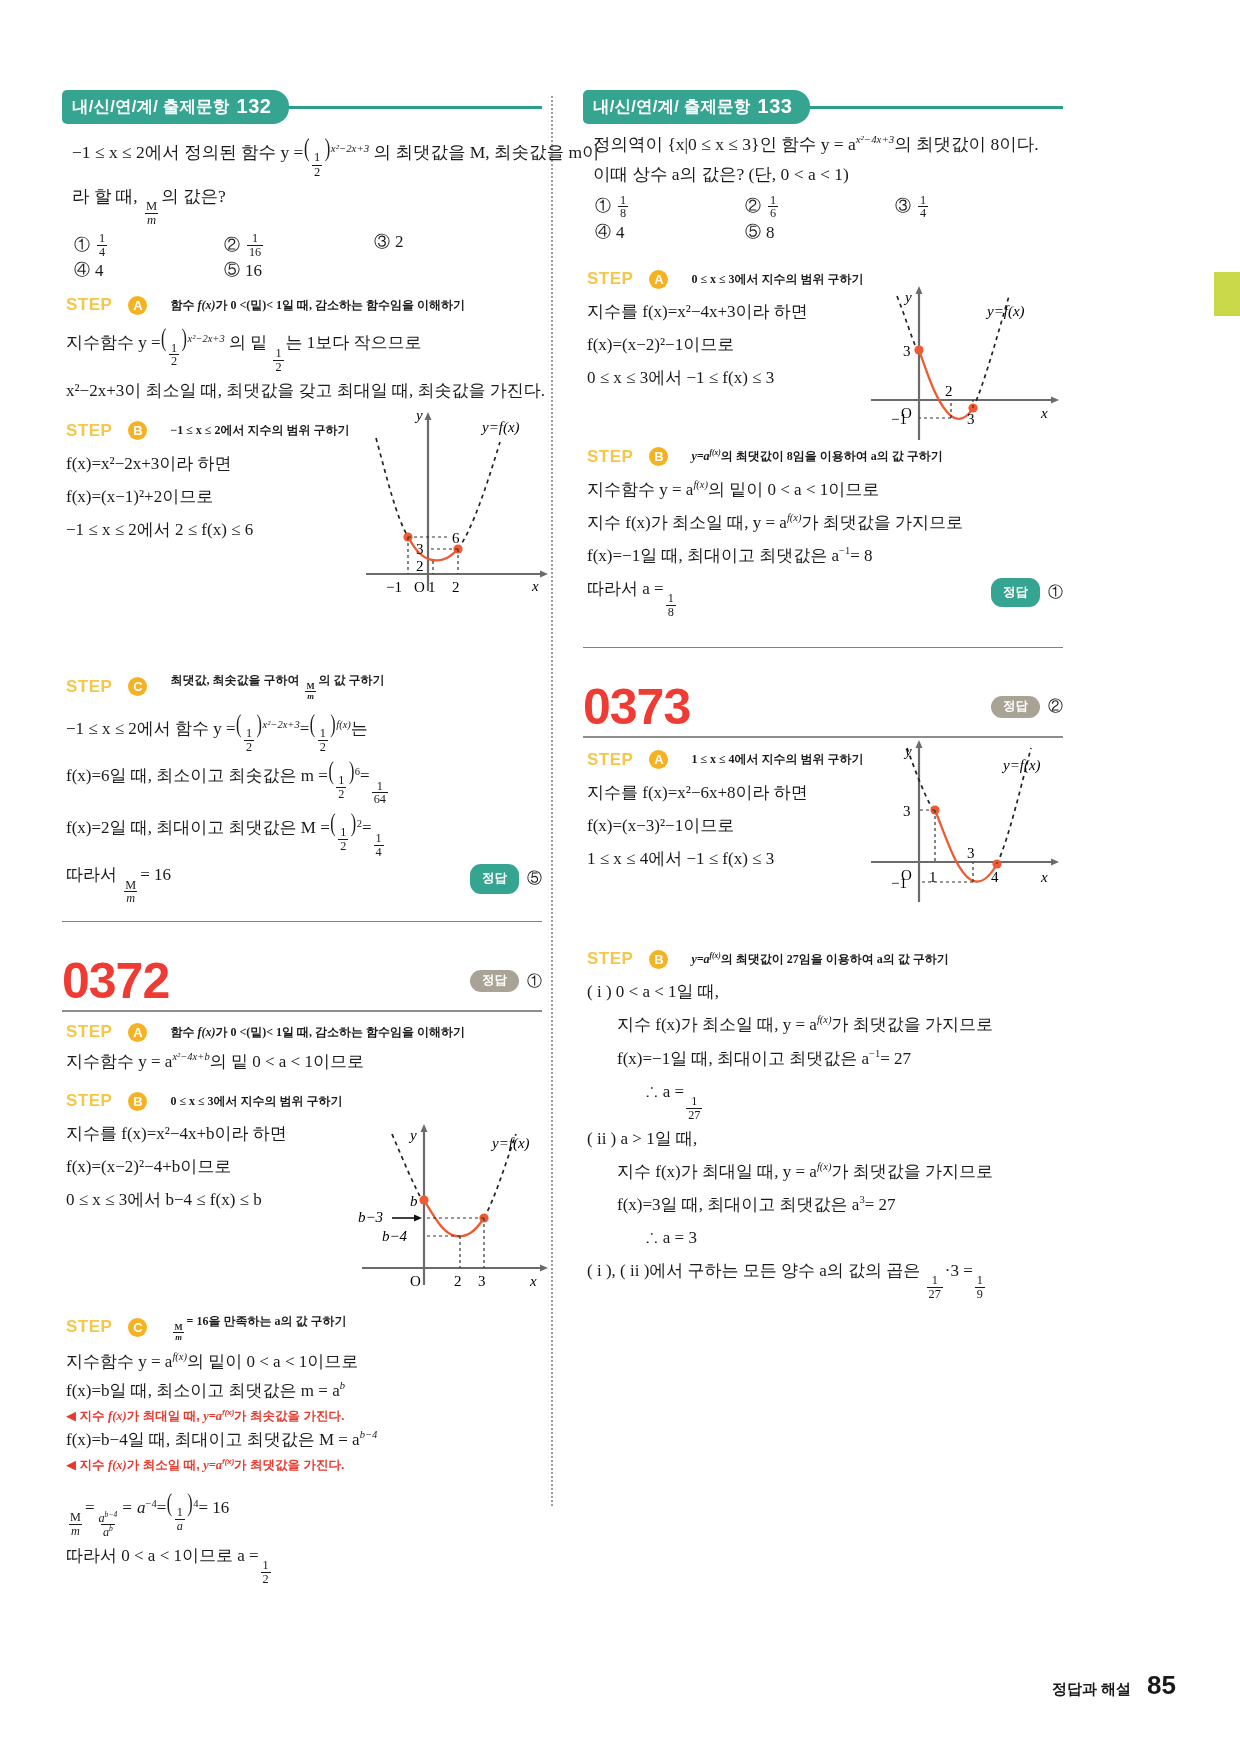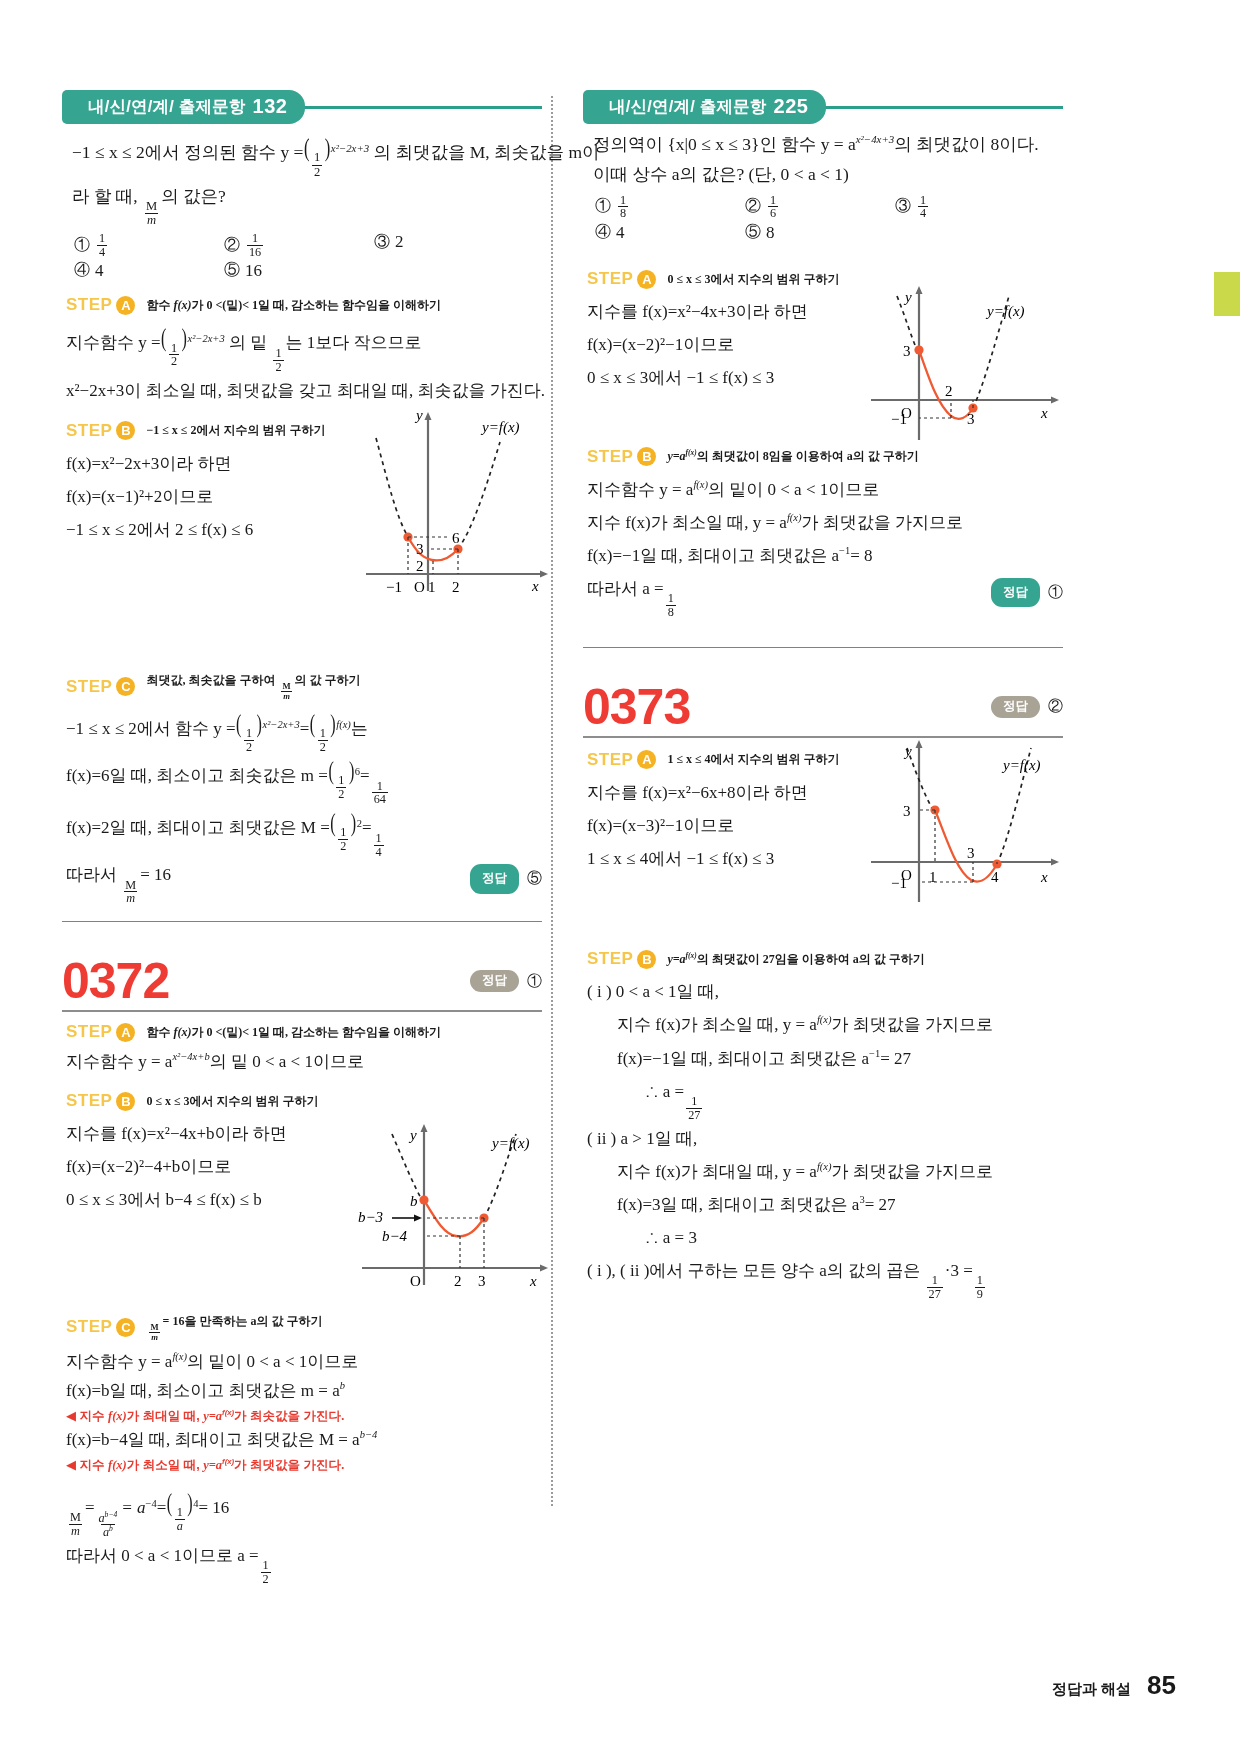--- a/index.html
+++ b/index.html
@@ -27,21 +27,21 @@
 
   
   .tabhead{position:relative;height:34px;margin-bottom:6px;}
   .tabhead .rule{
     position:absolute;left:0;right:0;top:16px;height:3px;background:#2b9e8c;
   }
   .tabpill{
     position:relative;display:inline-flex;align-items:center;gap:7px;
     background:#35a592;color:#fff;
     border-radius:5px 16px 16px 5px;
-    padding:5px 18px 6px 26px;
+    padding:5px 18px 6px 10px;
     font-family:"Liberation Sans","DejaVu Sans",sans-serif;
     font-weight:bold;font-size:16.5px;letter-spacing:.2px;
     z-index:2;
   }
   .tabpill .no{font-size:20px;font-weight:bold;letter-spacing:.5px;}
 
   
   .qbody{font-size:17.5px;line-height:2.05;margin:6px 0 4px 10px;}
   .qbody .ln{white-space:nowrap;}
   .choices{margin:2px 0 0 12px;font-size:17px;}
@@ -54,21 +54,21 @@
   .probnum{
     font-family:"Liberation Sans","DejaVu Sans",sans-serif;
     font-weight:bold;font-size:50px;color:#ee3b33;letter-spacing:-1px;
     line-height:1;
   }
   .probnum-rule{border-bottom:2px solid #8d8d8d;margin-top:4px;}
   .greenrule{border-bottom:1.5px solid #35a592;margin-top:16px;}
 
   
   .step{
-    display:flex;align-items:center;gap:3px;
+    display:flex;align-items:center;gap:15px;
     margin:14px 0 6px 4px;
     font-family:"Liberation Sans","DejaVu Sans",sans-serif;
   }
   .step .kw{color:#f5c64a;font-weight:bold;font-size:17px;letter-spacing:.5px;}
   .step .badge{
     width:19px;height:19px;border-radius:50%;
     background:#f5b324;color:#fff;
     display:inline-flex;align-items:center;justify-content:center;
     font-size:13px;font-weight:bold;margin-left:1px;margin-right:8px;
   }
@@ -417,21 +417,21 @@
     </div>
   </div>
 
   <div class="col col-right">
 
     <div>
       <div class="tabhead">
         <div class="rule"></div>
         <div class="tabpill">
           <span>내/신/연/계/ 출제문항</span>
-          <span class="no">225</span>
+          <span class="no">133</span>
         </div>
       </div>
 
       <div class="qbody" style="line-height:1.7;">
         <div class="ln">
           <span>정의역이 {x|0 ≤ x ≤ 3}인 함수 y = a</span><sup class="ex">x²−4x+3</sup><span>의 최댓값이 8이다.</span>
         </div>
         <div class="ln">이때 상수 a의 값은? (단, 0 &lt; a &lt; 1)</div>
       </div>
 

